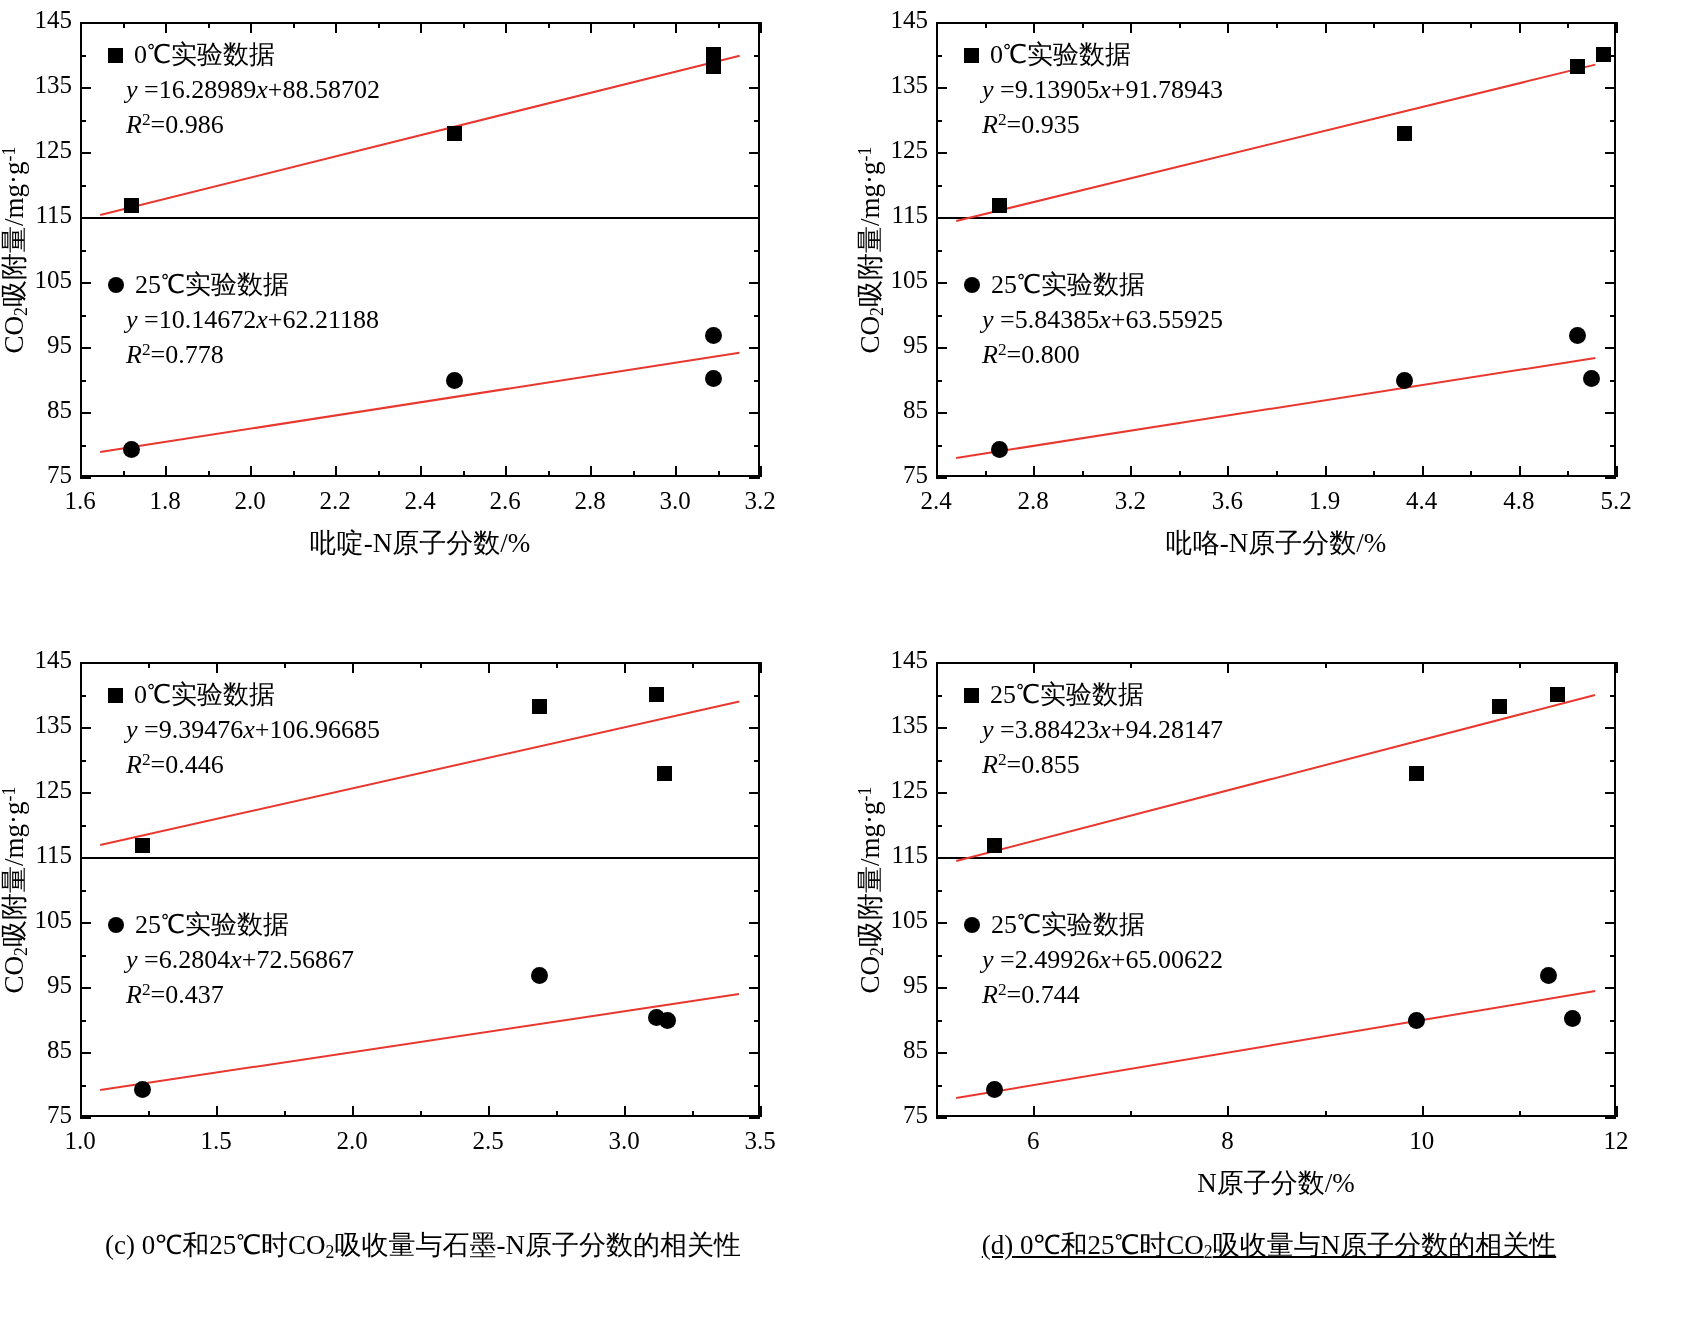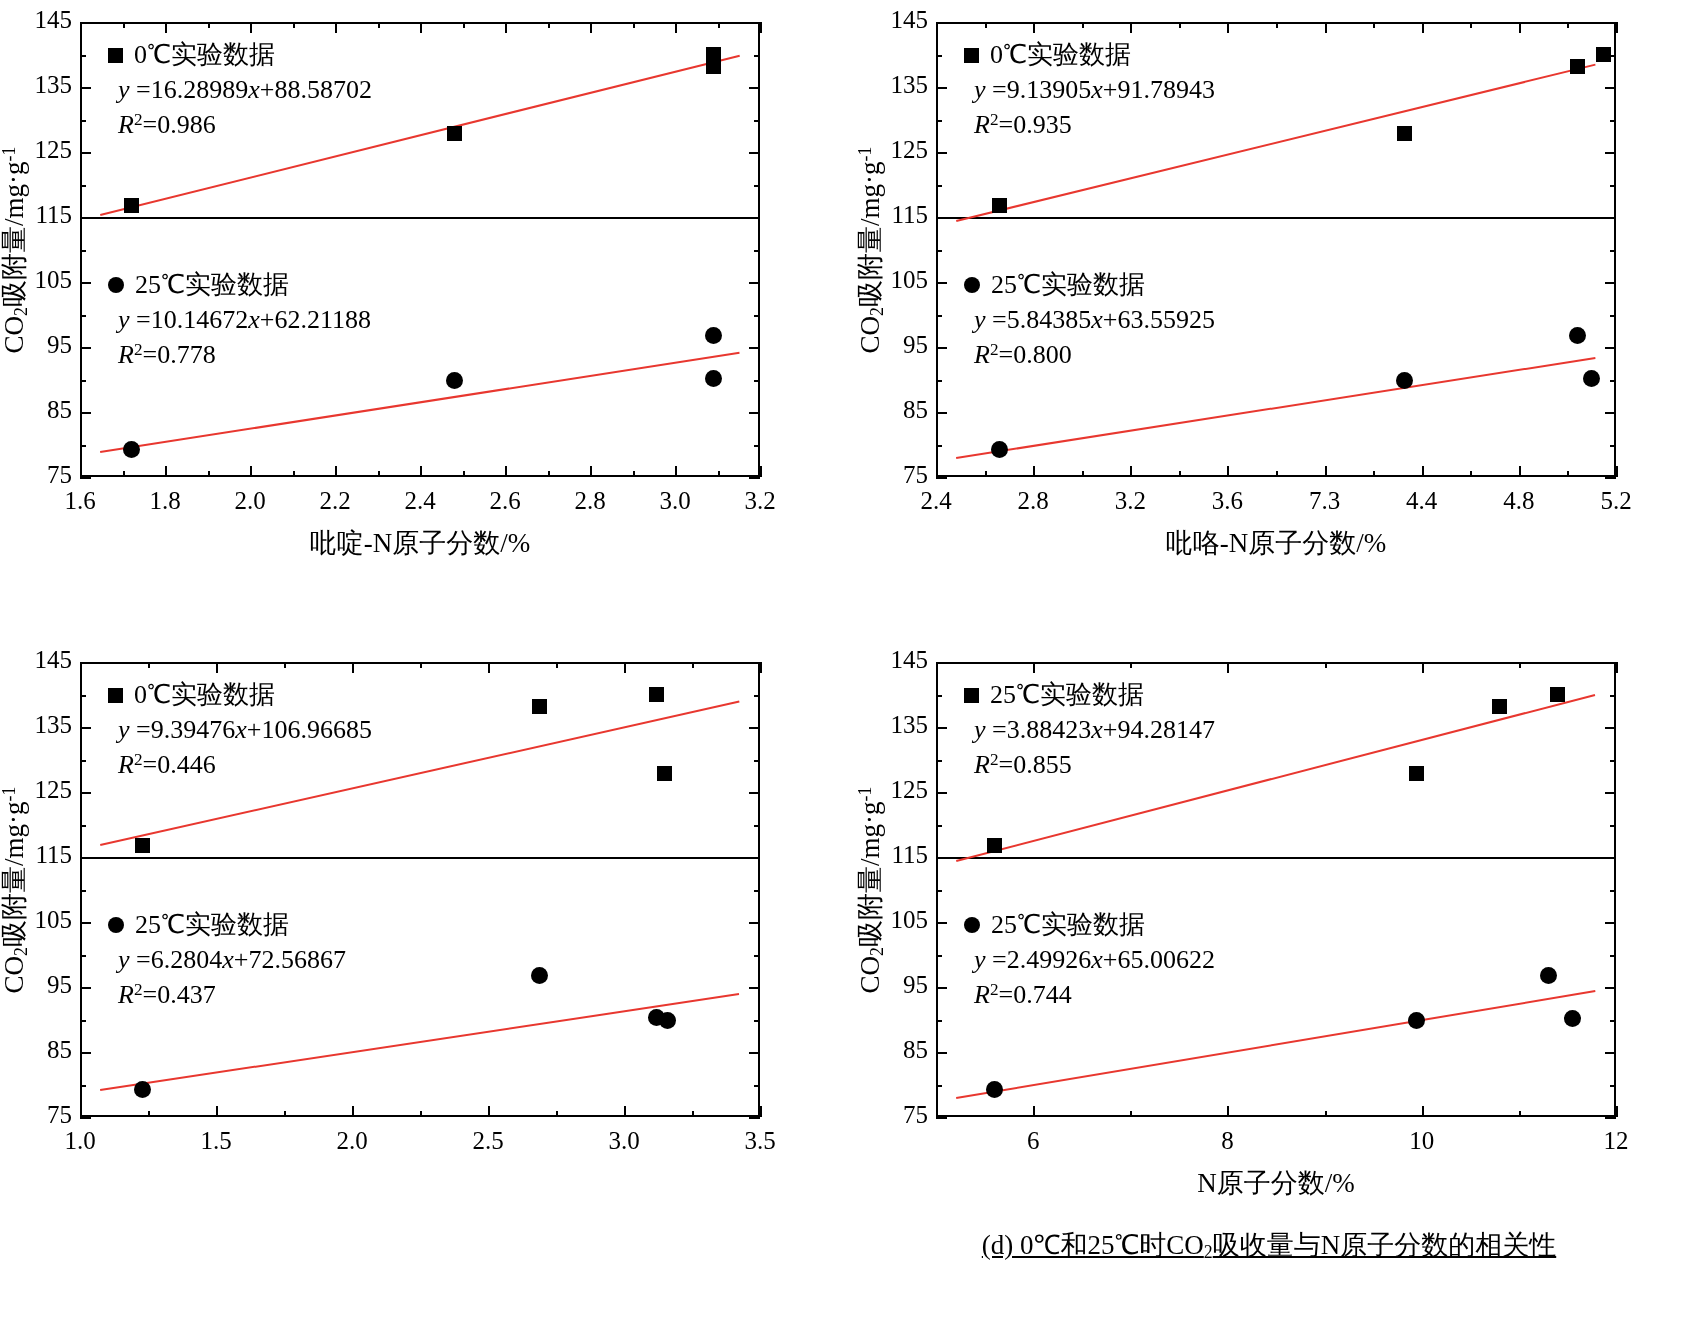--- a/index.html
+++ b/index.html
@@ -9,21 +9,21 @@
   .ylabel{position:absolute;transform-origin:center center;white-space:nowrap;font-size:27px;}
   .xlabel{position:absolute;white-space:nowrap;font-size:27px;text-align:center;}
   .tick-label{position:absolute;font-size:25px;white-space:nowrap;}
   .tick{position:absolute;background:#000;}
   .frame{position:absolute;border:2px solid #000;box-sizing:border-box;}
   .divider{position:absolute;background:#000;height:2px;}
   .legend{position:absolute;font-size:26px;line-height:1.34;white-space:nowrap;}
   .legend .lrow{display:flex;align-items:center;gap:11px;}
   .sq{width:15px;height:15px;background:#000;display:inline-block;}
   .ci{width:16px;height:16px;background:#000;border-radius:50%;display:inline-block;}
-  .eq{margin-left:10px;}
+  .eq{margin-left:18px;}
   .eq i{font-style:italic;}
   .caption{position:absolute;width:100%;text-align:center;font-size:27px;white-space:nowrap;}
   .pt-sq{position:absolute;width:15px;height:15px;background:#000;margin-left:-7.5px;margin-top:-7.5px;}
   .pt-ci{position:absolute;width:17px;height:17px;background:#000;border-radius:50%;margin-left:-8.5px;margin-top:-8.5px;}
   .fitline{position:absolute;height:0;border-top:2.5px solid #e8372f;transform-origin:0 0;}
   sub{font-size:0.66em;vertical-align:-0.22em;}
   sup{font-size:0.66em;vertical-align:0.45em;}
 </style>
 </head>
 <body>
@@ -190,21 +190,21 @@
       <div class="tick" style="left:187.1428571428571px;top:22px;width:2px;height:11px;"></div>
       <div class="tick-label" style="left:157.1428571428571px;top:487px;width:60px;text-align:center;">2.8</div>
       <div class="tick" style="left:284.28571428571433px;top:466px;width:2px;height:11px;"></div>
       <div class="tick" style="left:284.28571428571433px;top:22px;width:2px;height:11px;"></div>
       <div class="tick-label" style="left:254.28571428571433px;top:487px;width:60px;text-align:center;">3.2</div>
       <div class="tick" style="left:381.42857142857144px;top:466px;width:2px;height:11px;"></div>
       <div class="tick" style="left:381.42857142857144px;top:22px;width:2px;height:11px;"></div>
       <div class="tick-label" style="left:351.42857142857144px;top:487px;width:60px;text-align:center;">3.6</div>
       <div class="tick" style="left:478.57142857142856px;top:466px;width:2px;height:11px;"></div>
       <div class="tick" style="left:478.57142857142856px;top:22px;width:2px;height:11px;"></div>
-      <div class="tick-label" style="left:448.57142857142856px;top:487px;width:60px;text-align:center;">7.3</div>
+      <div class="tick-label" style="left:448.57142857142856px;top:487px;width:60px;text-align:center;">1.9</div>
       <div class="tick" style="left:575.7142857142858px;top:466px;width:2px;height:11px;"></div>
       <div class="tick" style="left:575.7142857142858px;top:22px;width:2px;height:11px;"></div>
       <div class="tick-label" style="left:545.7142857142858px;top:487px;width:60px;text-align:center;">4.4</div>
       <div class="tick" style="left:672.8571428571428px;top:466px;width:2px;height:11px;"></div>
       <div class="tick" style="left:672.8571428571428px;top:22px;width:2px;height:11px;"></div>
       <div class="tick-label" style="left:642.8571428571428px;top:487px;width:60px;text-align:center;">4.8</div>
       <div class="tick" style="left:770px;top:466px;width:2px;height:11px;"></div>
       <div class="tick" style="left:770px;top:22px;width:2px;height:11px;"></div>
       <div class="tick-label" style="left:740px;top:487px;width:60px;text-align:center;">5.2</div>
       <div class="tick" style="left:138.5714285714285px;top:471px;width:2px;height:6px;"></div>
@@ -339,20 +339,21 @@
       <div class="eq"><i>R</i><sup>2</sup>=0.446</div>
     </div>
       <div class="legend" style="left:108px;top:268px;">
       <div class="lrow">
           <span class="ci"></span>
           <span>25℃实验数据</span>
         </div>
       <div class="eq"><i>y</i> =6.2804<i>x</i>+72.56867</div>
       <div class="eq"><i>R</i><sup>2</sup>=0.437</div>
     </div>
+      <div class="caption" style="left:0;top:585px;">(c) 0℃和25℃时CO<sub>2</sub>吸收量与石墨-N原子分数的相关性</div>
     </div>
   <div class="panel" id="panel-d">
       <div class="frame" style="left:90px;top:22px;width:680px;height:455px;"></div>
       <div class="divider" style="left:90px;top:217px;width:680px;"></div>
       <div class="tick" style="left:90px;top:477px;width:11px;height:2px;"></div>
       <div class="tick" style="left:759px;top:477px;width:11px;height:2px;"></div>
       <div class="tick-label" style="left:40px;top:461px;width:42px;text-align:right;">75</div>
       <div class="tick" style="left:90px;top:412px;width:11px;height:2px;"></div>
       <div class="tick" style="left:759px;top:412px;width:11px;height:2px;"></div>
       <div class="tick-label" style="left:40px;top:396px;width:42px;text-align:right;">85</div>

